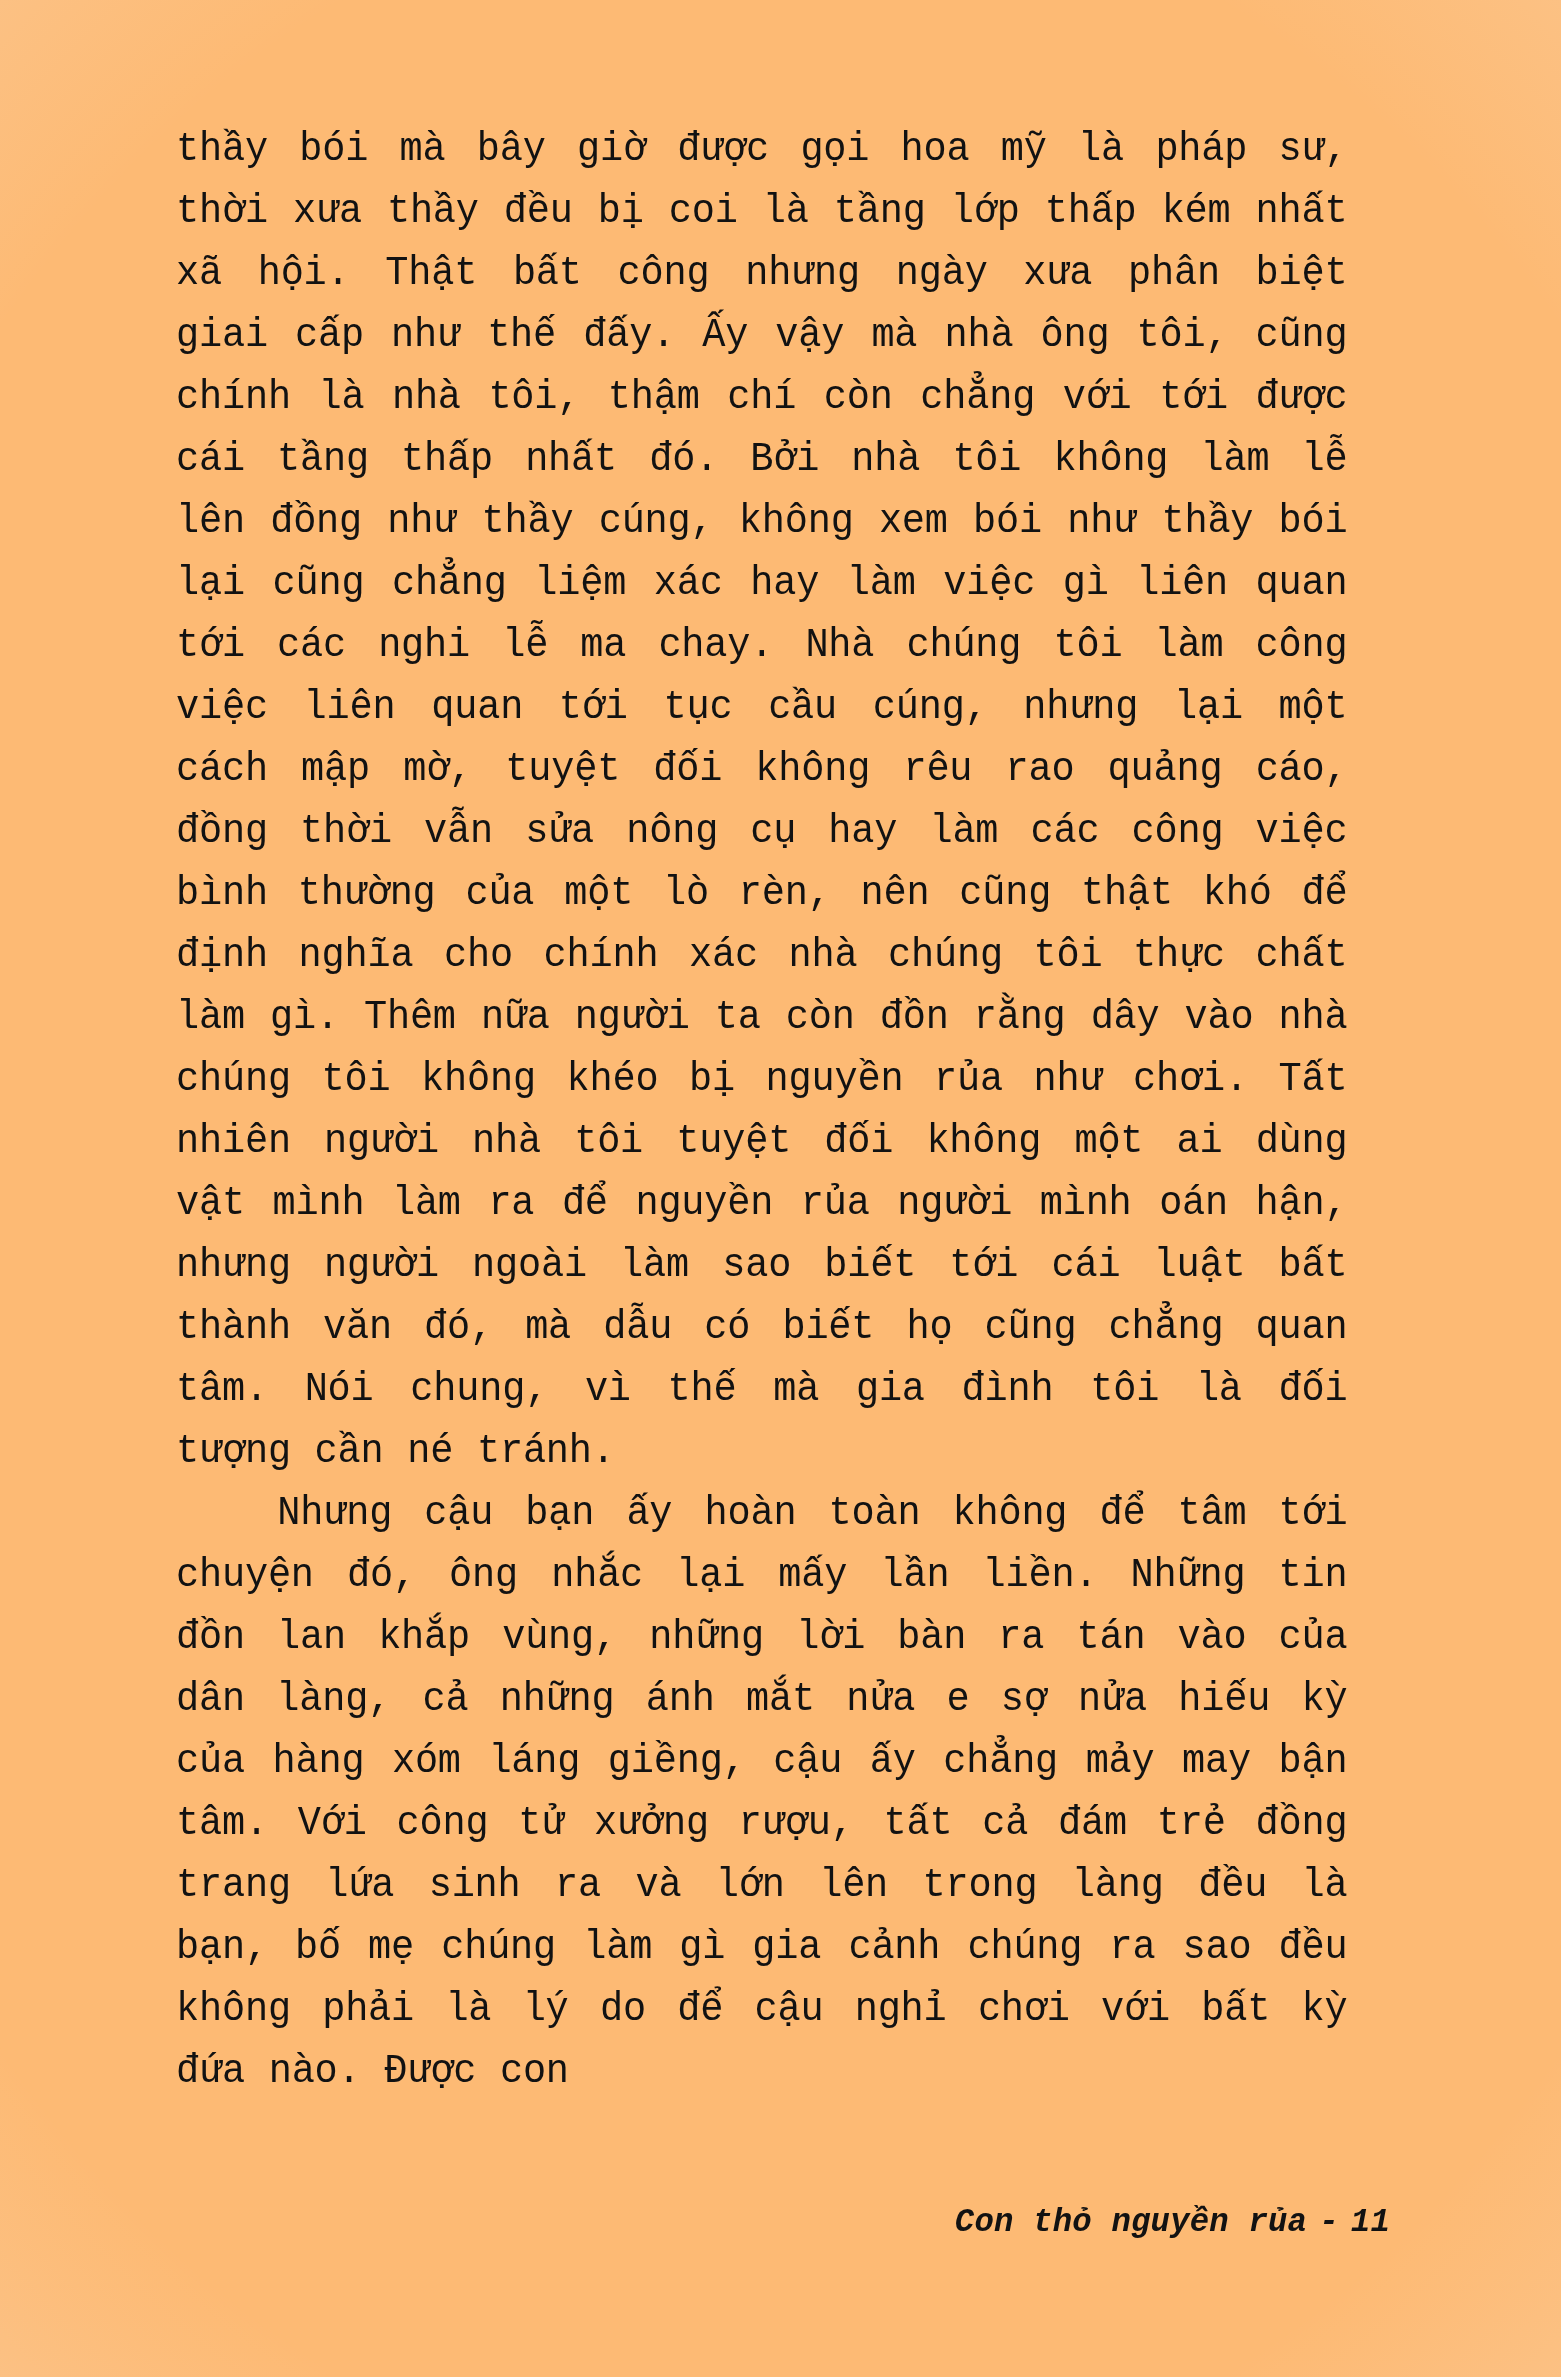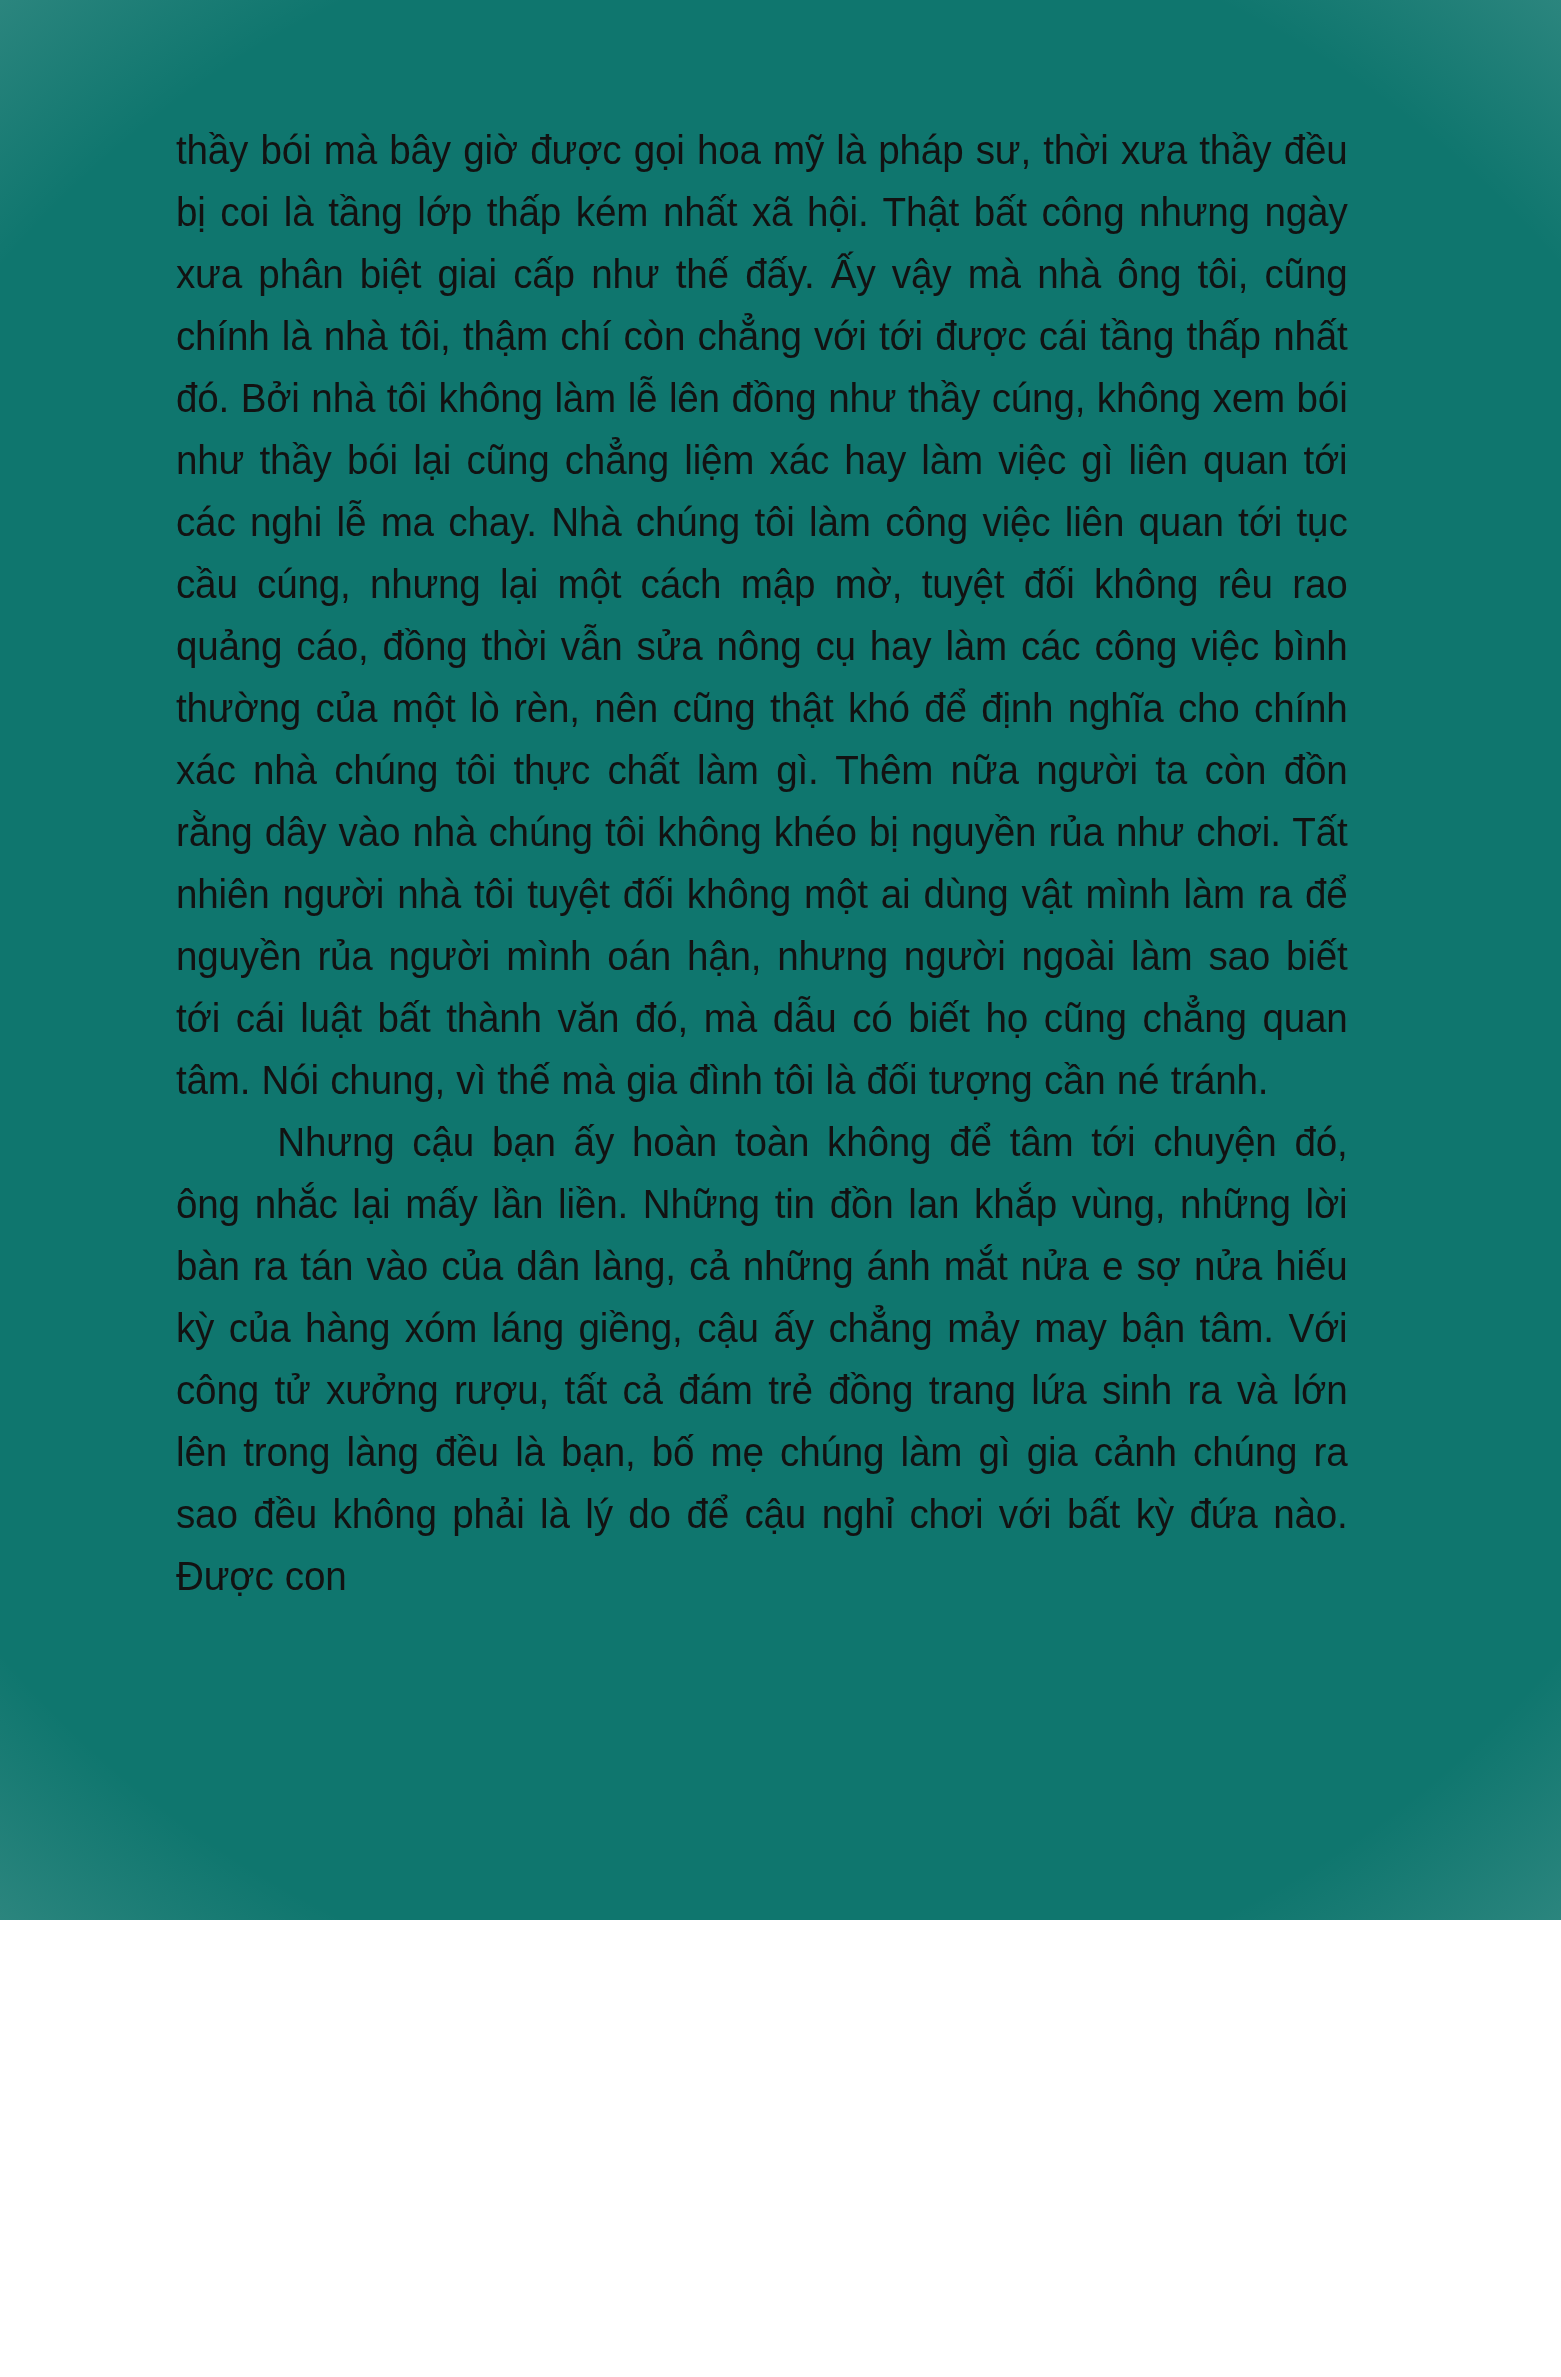--- a/index.html
+++ b/index.html
@@ -5,24 +5,24 @@
 <style>
   html, body {
     margin: 0;
     padding: 0;
     background: #ffffff;
   }
 
   .page {
     position: relative;
     width: 1562px;
-    height: 1920px;
-    background: #0f766e;
+    height: 2377px;
+    background: #fdba74;
     overflow: hidden;
-    font-family: Liberation Sans, sans-serif;
+    font-family: Liberation Mono, monospace;
     color: #121212;
   }
 
   
   .scan-tint {
     position: absolute;
     inset: 0;
     background:
       radial-gradient(ellipse 120% 100% at 50% 50%, rgba(255,255,255,0) 55%, rgba(244,242,240,0.55) 100%);
     pointer-events: none;

